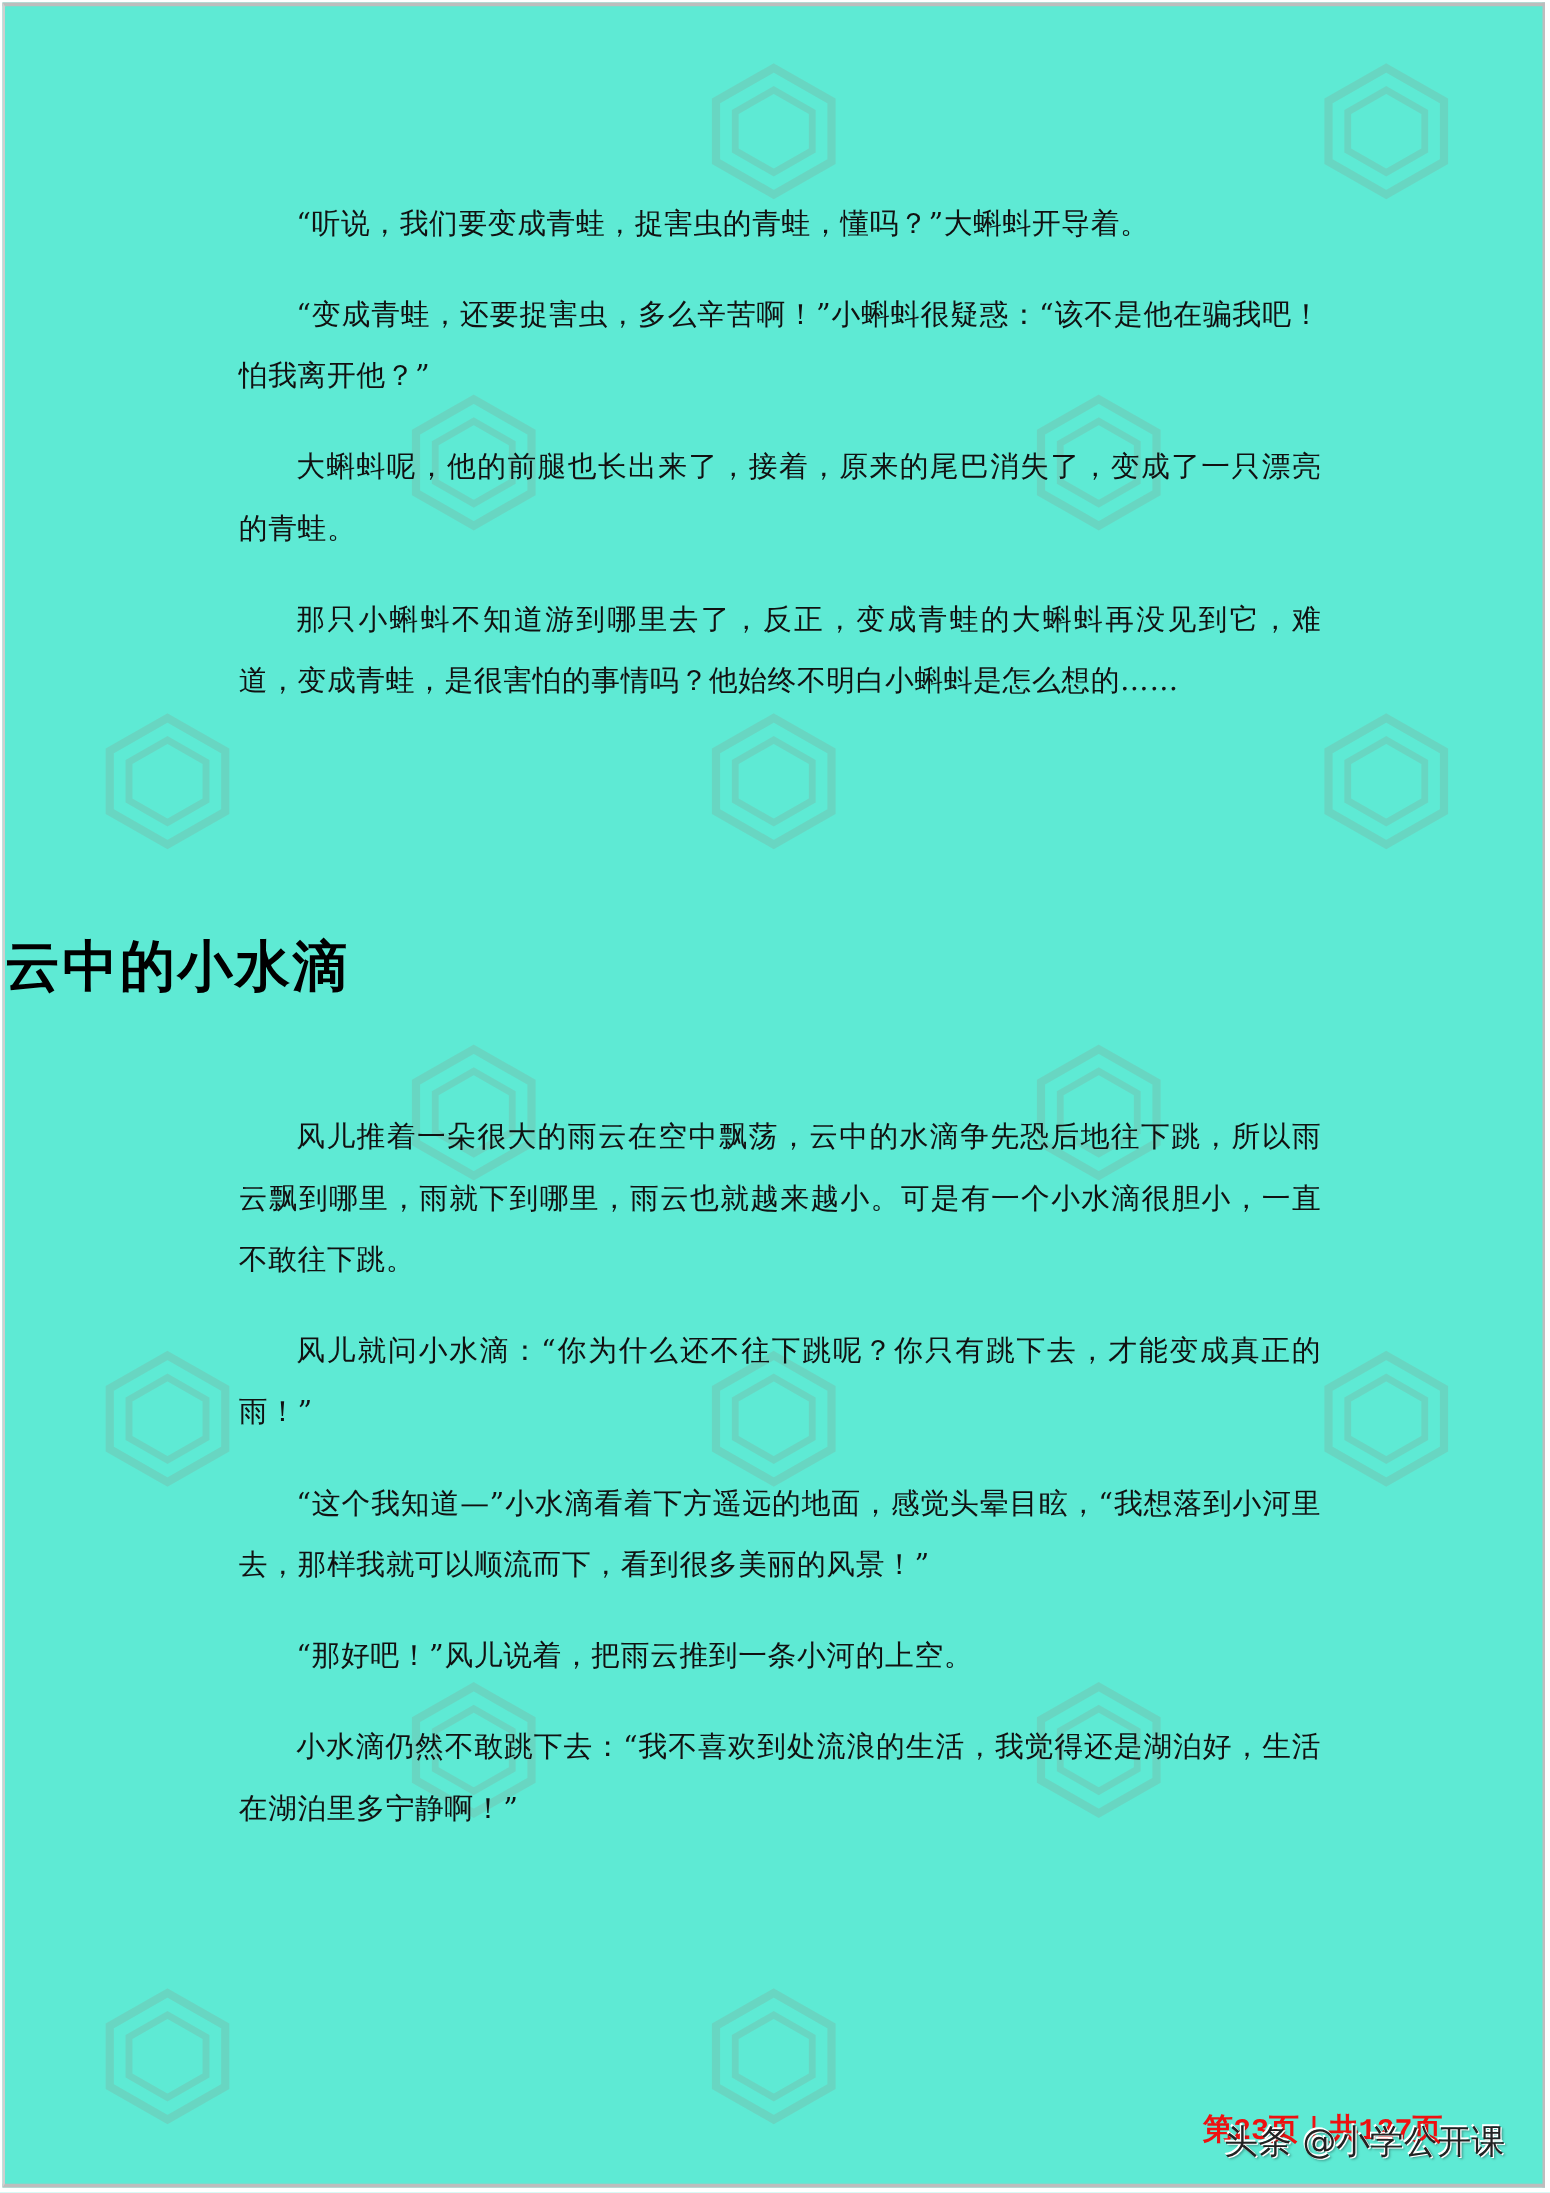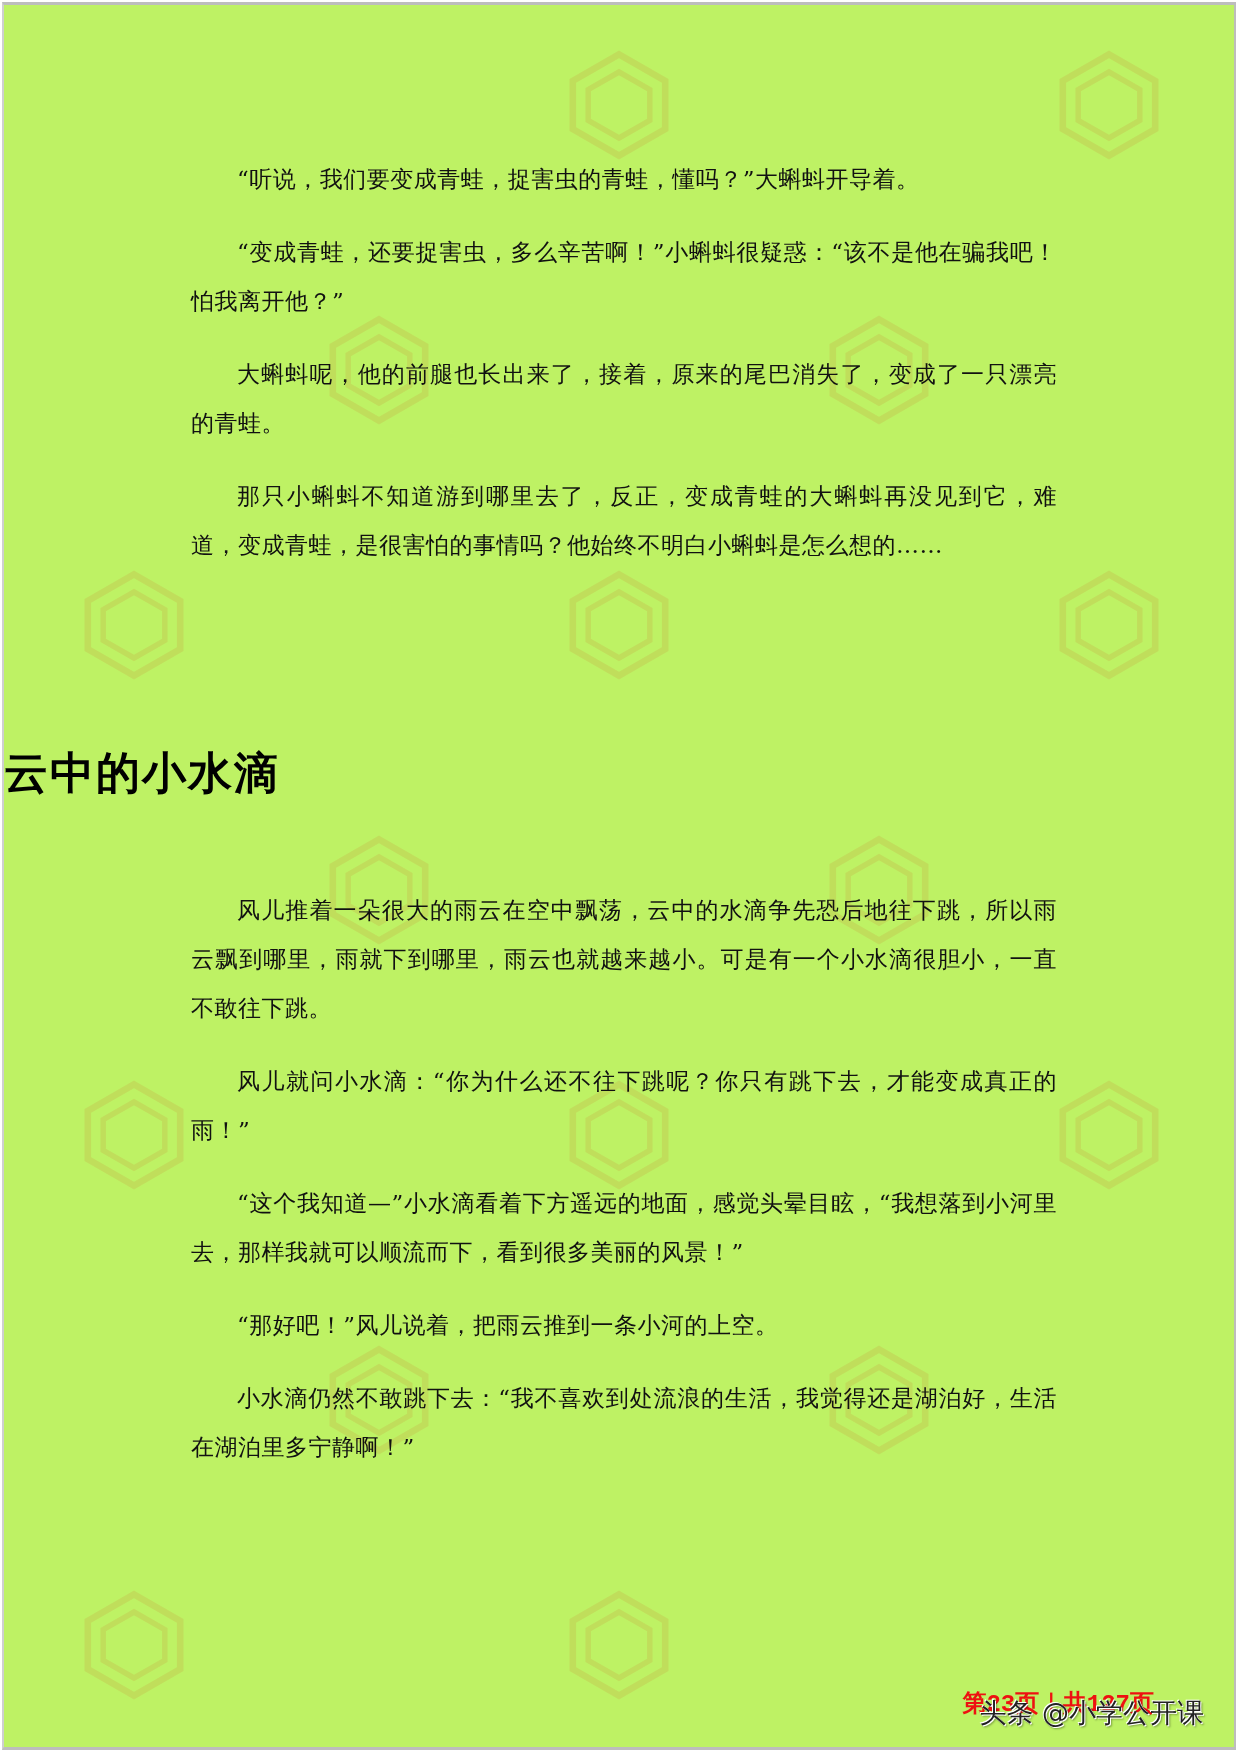--- a/index.html
+++ b/index.html
@@ -1,19 +1,19 @@
 <!DOCTYPE html>
 <html><head>
   <meta charset="utf-8">
   <style>
     html, body { margin: 0; padding: 0; background: #ffffff; }
     body { width: 1240px; height: 1754px; position: relative; overflow: hidden; }
     .page {
       position: absolute; left: 2px; top: 2px; width: 1234px; height: 1748px;
-      background: #bef264; box-sizing: border-box;
+      background: #5eead4; box-sizing: border-box;
       border-top: 3px solid #bdbdbd; border-left: 2px solid #cfcfcf;
       border-right: 2px solid #bdbdbd; border-bottom: 3px solid #bdbdbd;
     }
     .wm { position: absolute; width: 110px; height: 110px; opacity: 0.08; pointer-events: none; }
     .content {
       position: absolute; left: 187px; width: 866px; top: 150px;
       font-family: "DejaVu Serif", "Liberation Serif", serif; font-size: 23px; color: #111;
     }
     .para { line-height: 49px; margin: 0 0 24px 0; text-indent: 2em; text-align: justify; letter-spacing: 0.5px; }
     .title {

